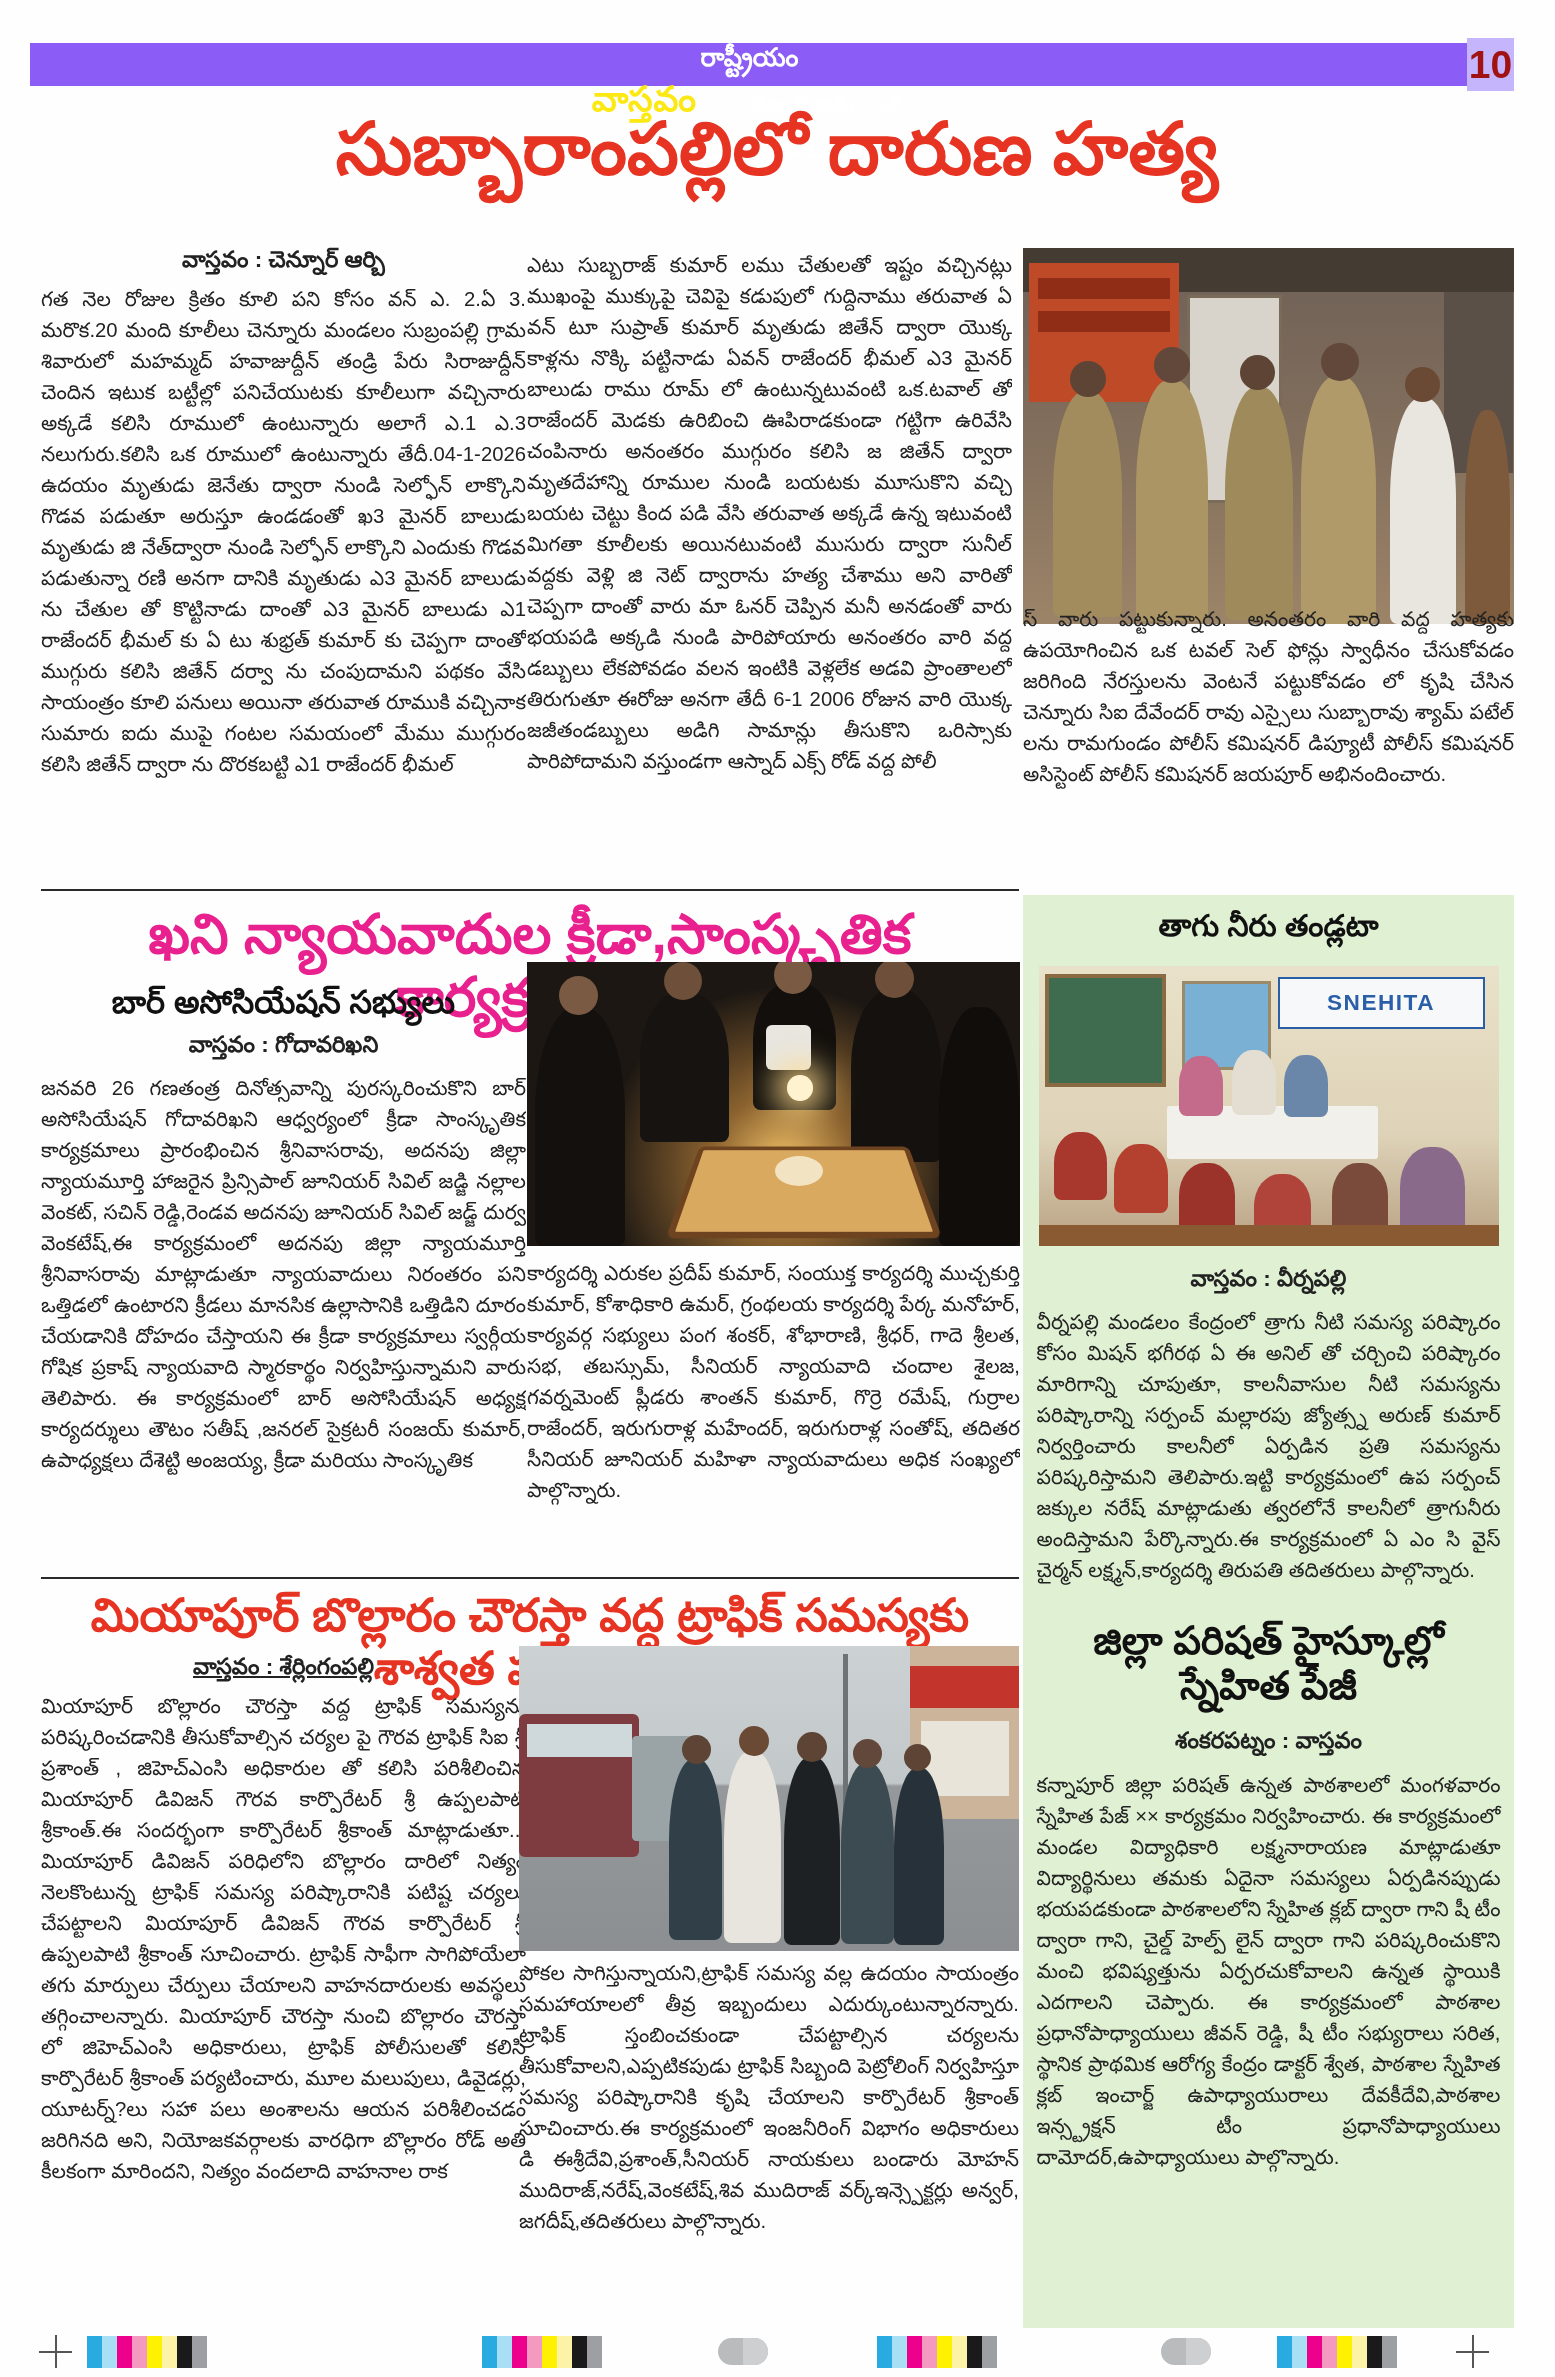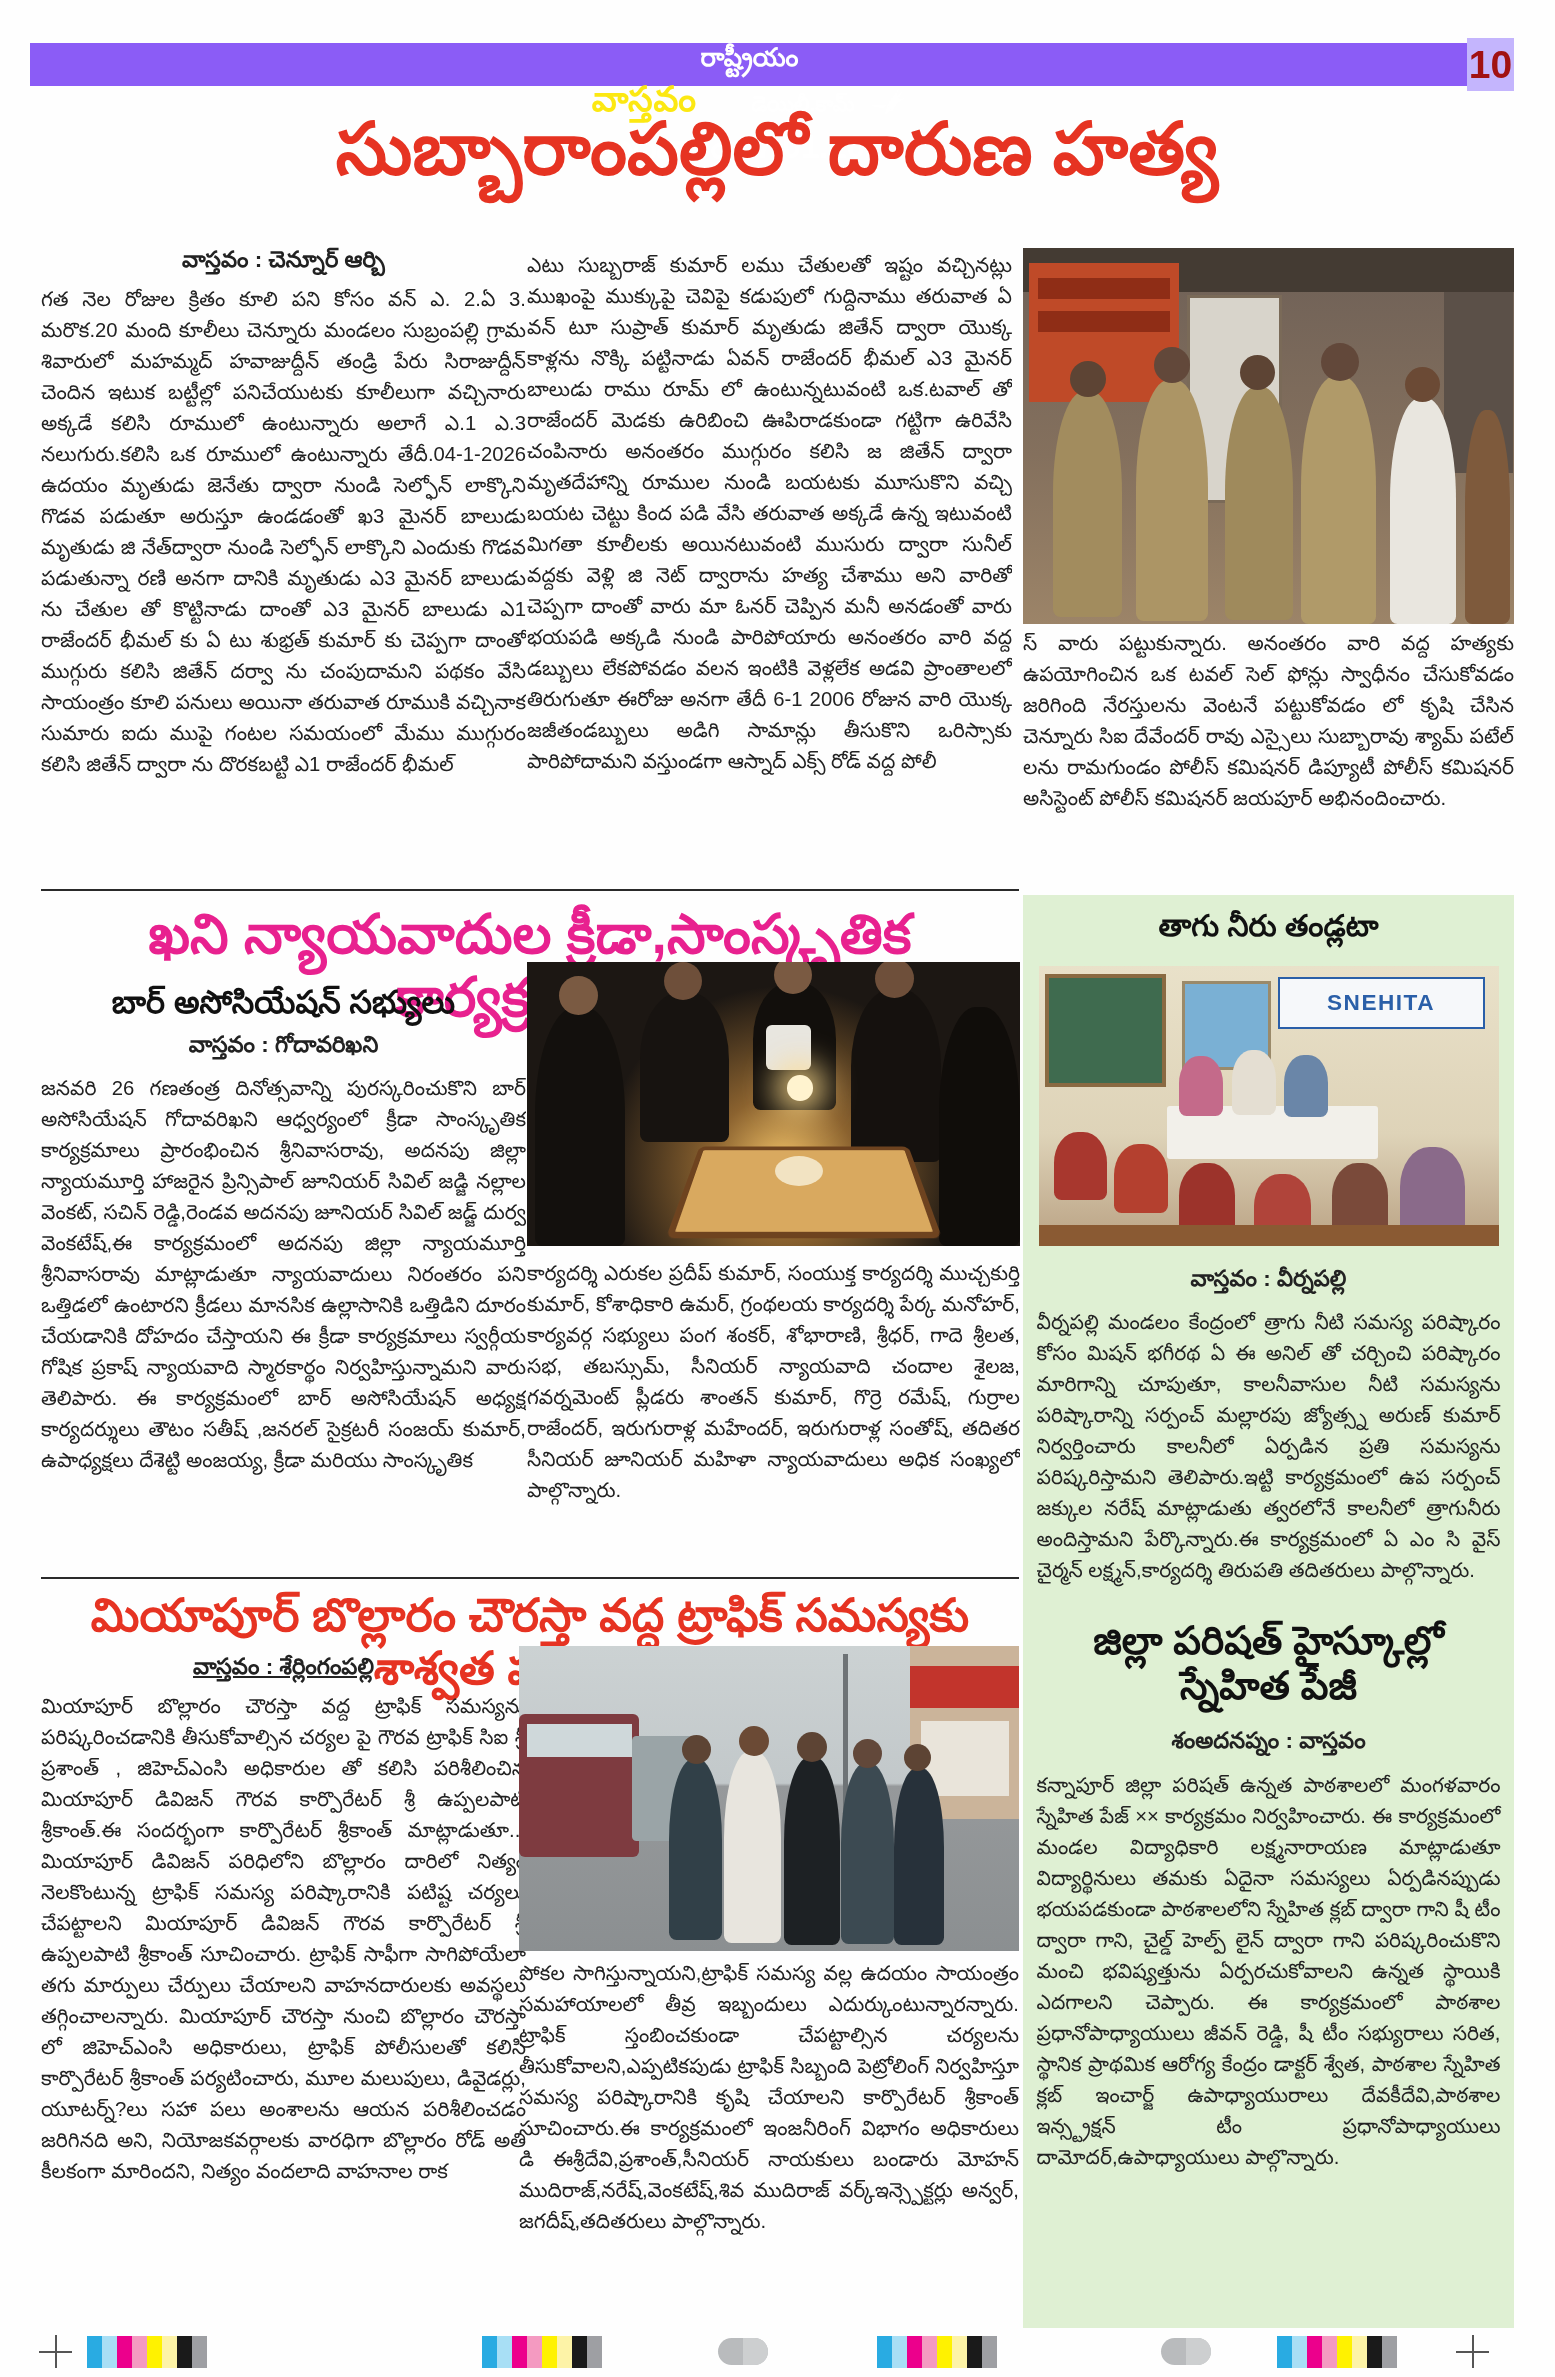--- a/index.html
+++ b/index.html
@@ -109,21 +109,21 @@
     <div class="head" style="left:131px;top:99px;width:36px;height:36px;background:#62483a;"></div>
     <div class="fig" style="left:202px;top:139px;width:68px;height:233px;background:#9f8a5c;"></div>
     <div class="head" style="left:217px;top:107px;width:35px;height:35px;background:#5d4434;"></div>
     <div class="fig" style="left:278px;top:128px;width:75px;height:248px;background:#b09a69;"></div>
     <div class="head" style="left:298px;top:95px;width:38px;height:38px;background:#62483a;"></div>
 
     <div class="fig" style="left:367px;top:150px;width:66px;height:226px;background:#e9e6df;"></div>
     <div class="head" style="left:382px;top:119px;width:35px;height:35px;background:#6b4a35;"></div>
     <div class="fig" style="left:442px;top:162px;width:45px;height:214px;background:#7e5a3c;"></div>
   </div>
-  <div class="body-col" style="left:1023px;top:628px;width:491px;height:248px;">స్ వారు పట్టుకున్నారు. అనంతరం వారి వద్ద హత్యకు ఉపయోగించిన ఒక టవల్ సెల్ ఫోన్లు స్వాధీనం చేసుకోవడం జరిగింది నేరస్తులను వెంటనే పట్టుకోవడం లో కృషి చేసిన చెన్నూరు సిఐ దేవేందర్ రావు ఎస్సైలు సుబ్బారావు శ్యామ్ పటేల్ లను రామగుండం పోలీస్ కమిషనర్ డిప్యూటీ పోలీస్ కమిషనర్ అసిస్టెంట్ పోలీస్ కమిషనర్ జయపూర్ అభినందించారు.</div>
+  <div class="body-col" style="left:1023px;top:604px;width:491px;height:248px;">స్ వారు పట్టుకున్నారు. అనంతరం వారి వద్ద హత్యకు ఉపయోగించిన ఒక టవల్ సెల్ ఫోన్లు స్వాధీనం చేసుకోవడం జరిగింది నేరస్తులను వెంటనే పట్టుకోవడం లో కృషి చేసిన చెన్నూరు సిఐ దేవేందర్ రావు ఎస్సైలు సుబ్బారావు శ్యామ్ పటేల్ లను రామగుండం పోలీస్ కమిషనర్ డిప్యూటీ పోలీస్ కమిషనర్ అసిస్టెంట్ పోలీస్ కమిషనర్ జయపూర్ అభినందించారు.</div>
 
   <div class="rule rule-1"></div>
   <div class="hl hl-2">ఖని న్యాయవాదుల క్రీడా,సాంస్కృతిక కార్యక్రమాలు</div>
   <div class="subhead" style="left:41px;top:984px;width:485px;">బార్ అసోసియేషన్ సభ్యులు</div>
   <div class="byline" style="left:41px;top:1032px;width:485px;">వాస్తవం : గోదావరిఖని</div>
   <div class="body-col" style="left:41px;top:1073px;width:485px;height:489px;">జనవరి 26 గణతంత్ర దినోత్సవాన్ని పురస్కరించుకొని బార్ అసోసియేషన్ గోదావరిఖని ఆధ్వర్యంలో క్రీడా సాంస్కృతిక కార్యక్రమాలు ప్రారంభించిన శ్రీనివాసరావు, అదనపు జిల్లా న్యాయమూర్తి హాజరైన ప్రిన్సిపాల్ జూనియర్ సివిల్ జడ్జి నల్లాల వెంకట్, సచిన్ రెడ్డి,రెండవ అదనపు జూనియర్ సివిల్ జడ్జ్ దుర్వ వెంకటేష్,ఈ కార్యక్రమంలో అదనపు జిల్లా న్యాయమూర్తి శ్రీనివాసరావు మాట్లాడుతూ న్యాయవాదులు నిరంతరం పని ఒత్తిడలో ఉంటారని క్రీడలు మానసిక ఉల్లాసానికి ఒత్తిడిని దూరం చేయడానికి దోహదం చేస్తాయని ఈ క్రీడా కార్యక్రమాలు స్వర్గీయ గోషిక ప్రకాష్ న్యాయవాది స్మారకార్థం నిర్వహిస్తున్నామని వారు తెలిపారు. ఈ కార్యక్రమంలో బార్ అసోసియేషన్ అధ్యక్ష కార్యదర్శులు తౌటం సతీష్ ,జనరల్ సైక్రటరీ సంజయ్ కుమార్, ఉపాధ్యక్షలు దేశెట్టి అంజయ్య, క్రీడా మరియు సాంస్కృతిక</div>
 
   <div class="photo photo-carrom">
     <div class="ph-layer" style="left:0;top:0;width:493px;height:284px;background:radial-gradient(circle at 52% 72%, rgba(255,205,110,0.95) 0%, rgba(230,160,70,0.55) 22%, rgba(40,28,18,0) 55%);"></div>
 
@@ -193,21 +193,21 @@
       <div class="fig" style="left:215px;top:208px;width:57px;height:71px;background:#b0443a;"></div>
       <div class="fig" style="left:293px;top:197px;width:56px;height:72px;background:#7a4a3a;"></div>
       <div class="fig" style="left:361px;top:181px;width:65px;height:89px;background:#8a6a8a;"></div>
       <div class="ph-layer" style="left:0;top:259px;width:460px;height:21px;background:#8a5a33;"></div>
     </div>
 
     <div class="sb-byline">వాస్తవం : వీర్నపల్లి</div>
     <div class="sb-body">వీర్నపల్లి మండలం కేంద్రంలో త్రాగు నీటి సమస్య పరిష్కారం కోసం మిషన్ భగీరథ ఏ ఈ అనిల్ తో చర్చించి పరిష్కారం మారిగాన్ని చూపుతూ, కాలనీవాసుల నీటి సమస్యను పరిష్కారాన్ని సర్పంచ్ మల్లారపు జ్యోత్స్న అరుణ్ కుమార్ నిర్వర్తించారు కాలనీలో ఏర్పడిన ప్రతి సమస్యను పరిష్కరిస్తామని తెలిపారు.ఇట్టి కార్యక్రమంలో ఉప సర్పంచ్ జక్కుల నరేష్ మాట్లాడుతు త్వరలోనే కాలనీలో త్రాగునీరు అందిస్తామని పేర్కొన్నారు.ఈ కార్యక్రమంలో ఏ ఎం సి వైస్ చైర్మన్ లక్ష్మన్,కార్యదర్శి తిరుపతి తదితరులు పాల్గొన్నారు.</div>
 
     <div class="sb-h2">జిల్లా పరిషత్ హైస్కూల్లో స్నేహిత పేజీ</div>
-    <div class="sb-byline">శంఅదనప్నం : వాస్తవం</div>
+    <div class="sb-byline">శంకరపట్నం : వాస్తవం</div>
     <div class="sb-body">కన్నాపూర్ జిల్లా పరిషత్ ఉన్నత పాఠశాలలో మంగళవారం స్నేహిత పేజ్ ×× కార్యక్రమం నిర్వహించారు. ఈ కార్యక్రమంలో మండల విద్యాధికారి లక్ష్మనారాయణ మాట్లాడుతూ విద్యార్థినులు తమకు ఏదైనా సమస్యలు ఏర్పడినప్పుడు భయపడకుండా పాఠశాలలోని స్నేహిత క్లబ్ ద్వారా గాని షీ టీం ద్వారా గాని, చైల్డ్ హెల్ప్ లైన్ ద్వారా గాని పరిష్కరించుకొని మంచి భవిష్యత్తును ఏర్పరచుకోవాలని ఉన్నత స్థాయికి ఎదగాలని చెప్పారు. ఈ కార్యక్రమంలో పాఠశాల ప్రధానోపాధ్యాయులు జీవన్ రెడ్డి, షీ టీం సభ్యురాలు సరిత, స్థానిక ప్రాథమిక ఆరోగ్య కేంద్రం డాక్టర్ శ్వేత, పాఠశాల స్నేహిత క్లబ్ ఇంచార్జ్ ఉపాధ్యాయురాలు దేవకీదేవి,పాఠశాల ఇన్స్ట్రక్షన్ టీం ప్రధానోపాధ్యాయులు దామోదర్,ఉపాధ్యాయులు పాల్గొన్నారు.</div>
   </div>
 
   <div class="cross" style="left:39px;"></div>
   <div class="strip chips" style="left:87px;">
     <div class="chip c1"></div>
       <div class="chip c2"></div>
       <div class="chip c3"></div>
       <div class="chip c4"></div>
     <div class="chip c5"></div>

